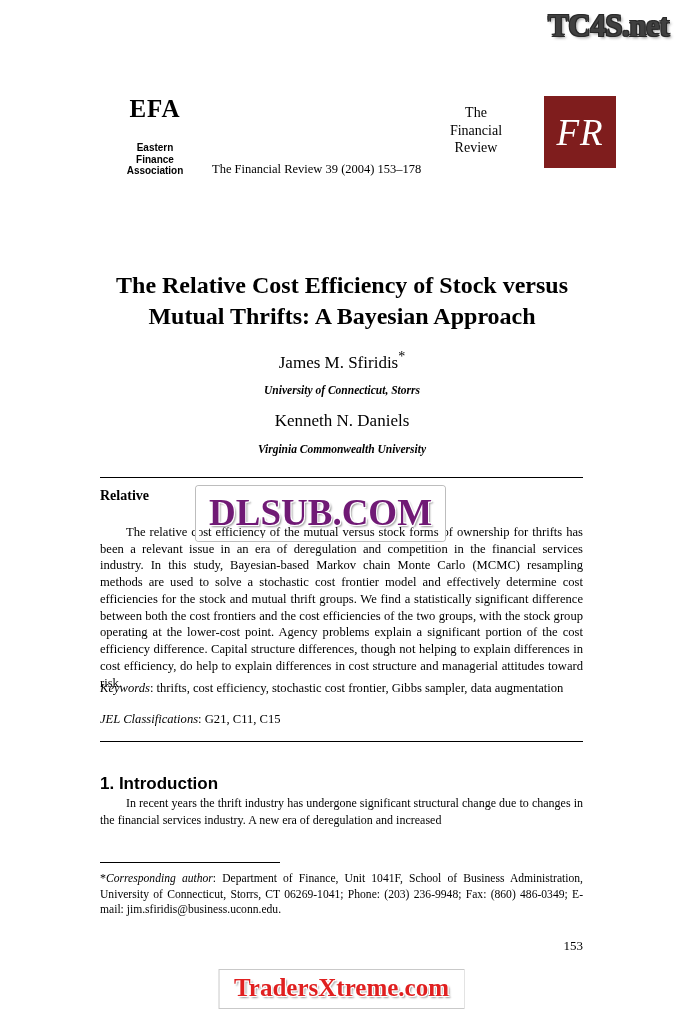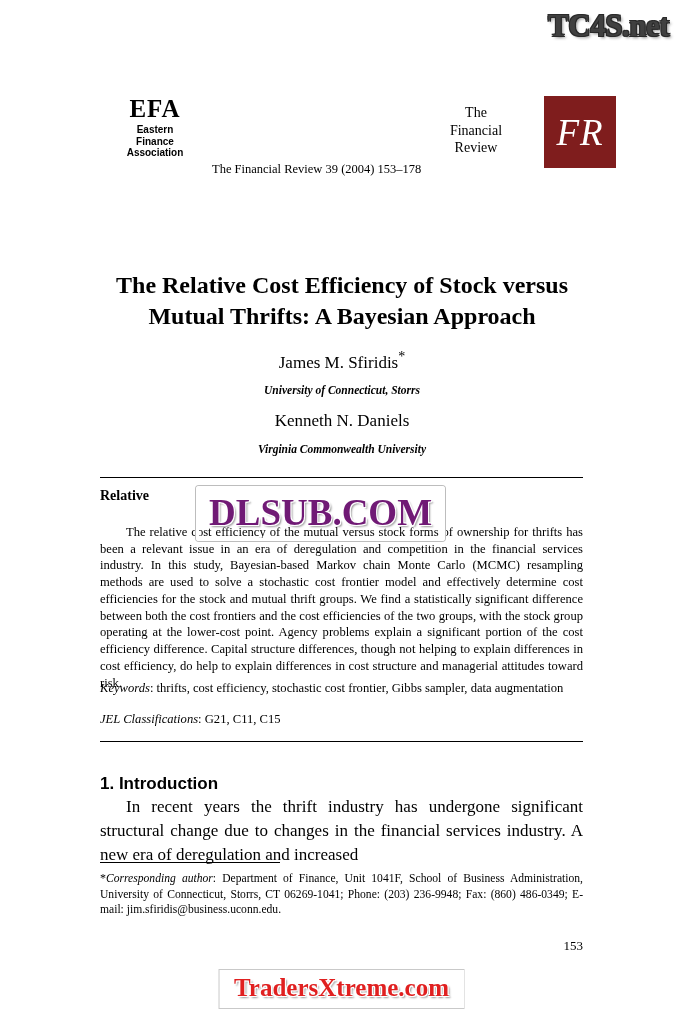--- a/index.html
+++ b/index.html
@@ -106,21 +106,21 @@
     font-family: "Liberation Serif", serif;
     font-weight: bold;
     font-size: 25px;
     letter-spacing: 1px;
   }
   .efa-logo .efa-sub {
     font-family: "Liberation Sans", sans-serif;
     font-weight: bold;
     font-size: 10px;
     line-height: 1.15;
-    margin-top: 2px;
+    margin-top: 20px;
   }
   .journal-line {
     position: absolute;
     left: 112px;
     top: 66px;
     font-family: "Liberation Serif", serif;
     font-size: 12.5px;
     white-space: nowrap;
   }
   .fr-words {
@@ -247,21 +247,21 @@
     font-weight: bold;
     font-size: 17px;
     margin-top: 11px;
   }
   .section-body {
     position: absolute;
     top: 795px;
     left: 100px;
     width: 483px;
     font-family: "Liberation Serif", serif;
-    font-size: 17px;
+    font-size: 12px;
     line-height: 1.42;
     text-align: justify;
     text-indent: 26px;
   }
 
   
   .footnote-rule {
     position: absolute;
     top: 862px;
     left: 100px;

